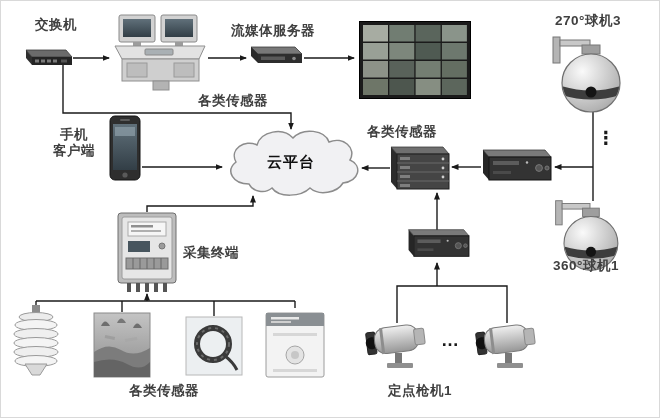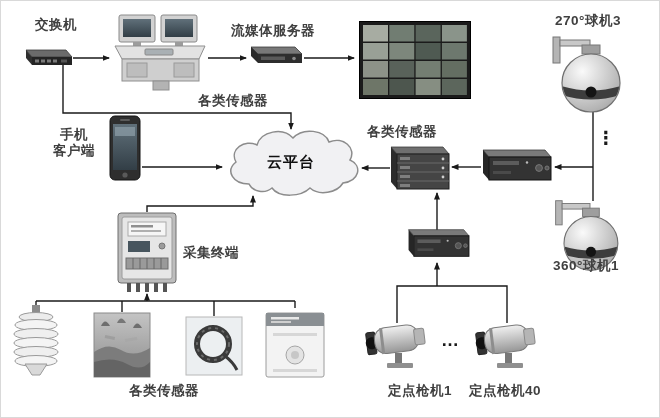--- a/index.html
+++ b/index.html
@@ -332,18 +332,17 @@
   <div class="lbl" style="left:554px;top:12px">270°球机3</div>
   <div class="lbl center" style="left:46px;top:126px;width:54px">
     <span>手机</span>
     <span>客户端</span>
   </div>
   <div class="lbl" style="left:366px;top:123px">各类传感器</div>
   <div class="lbl" style="left:552px;top:257px">360°球机1</div>
   <div class="lbl" style="left:182px;top:244px">采集终端</div>
   <div class="lbl" style="left:128px;top:382px">各类传感器</div>
   <div class="lbl" style="left:387px;top:382px">定点枪机1</div>
-  <div class="lbl" style="left:468px;top:382px">定点枪机40</div>
 
   <div class="dots" style="left:596px;top:128px">⋮</div>
   <div class="dots" style="left:440px;top:330px">…</div>
 
 </div>
 
 </body></html>

